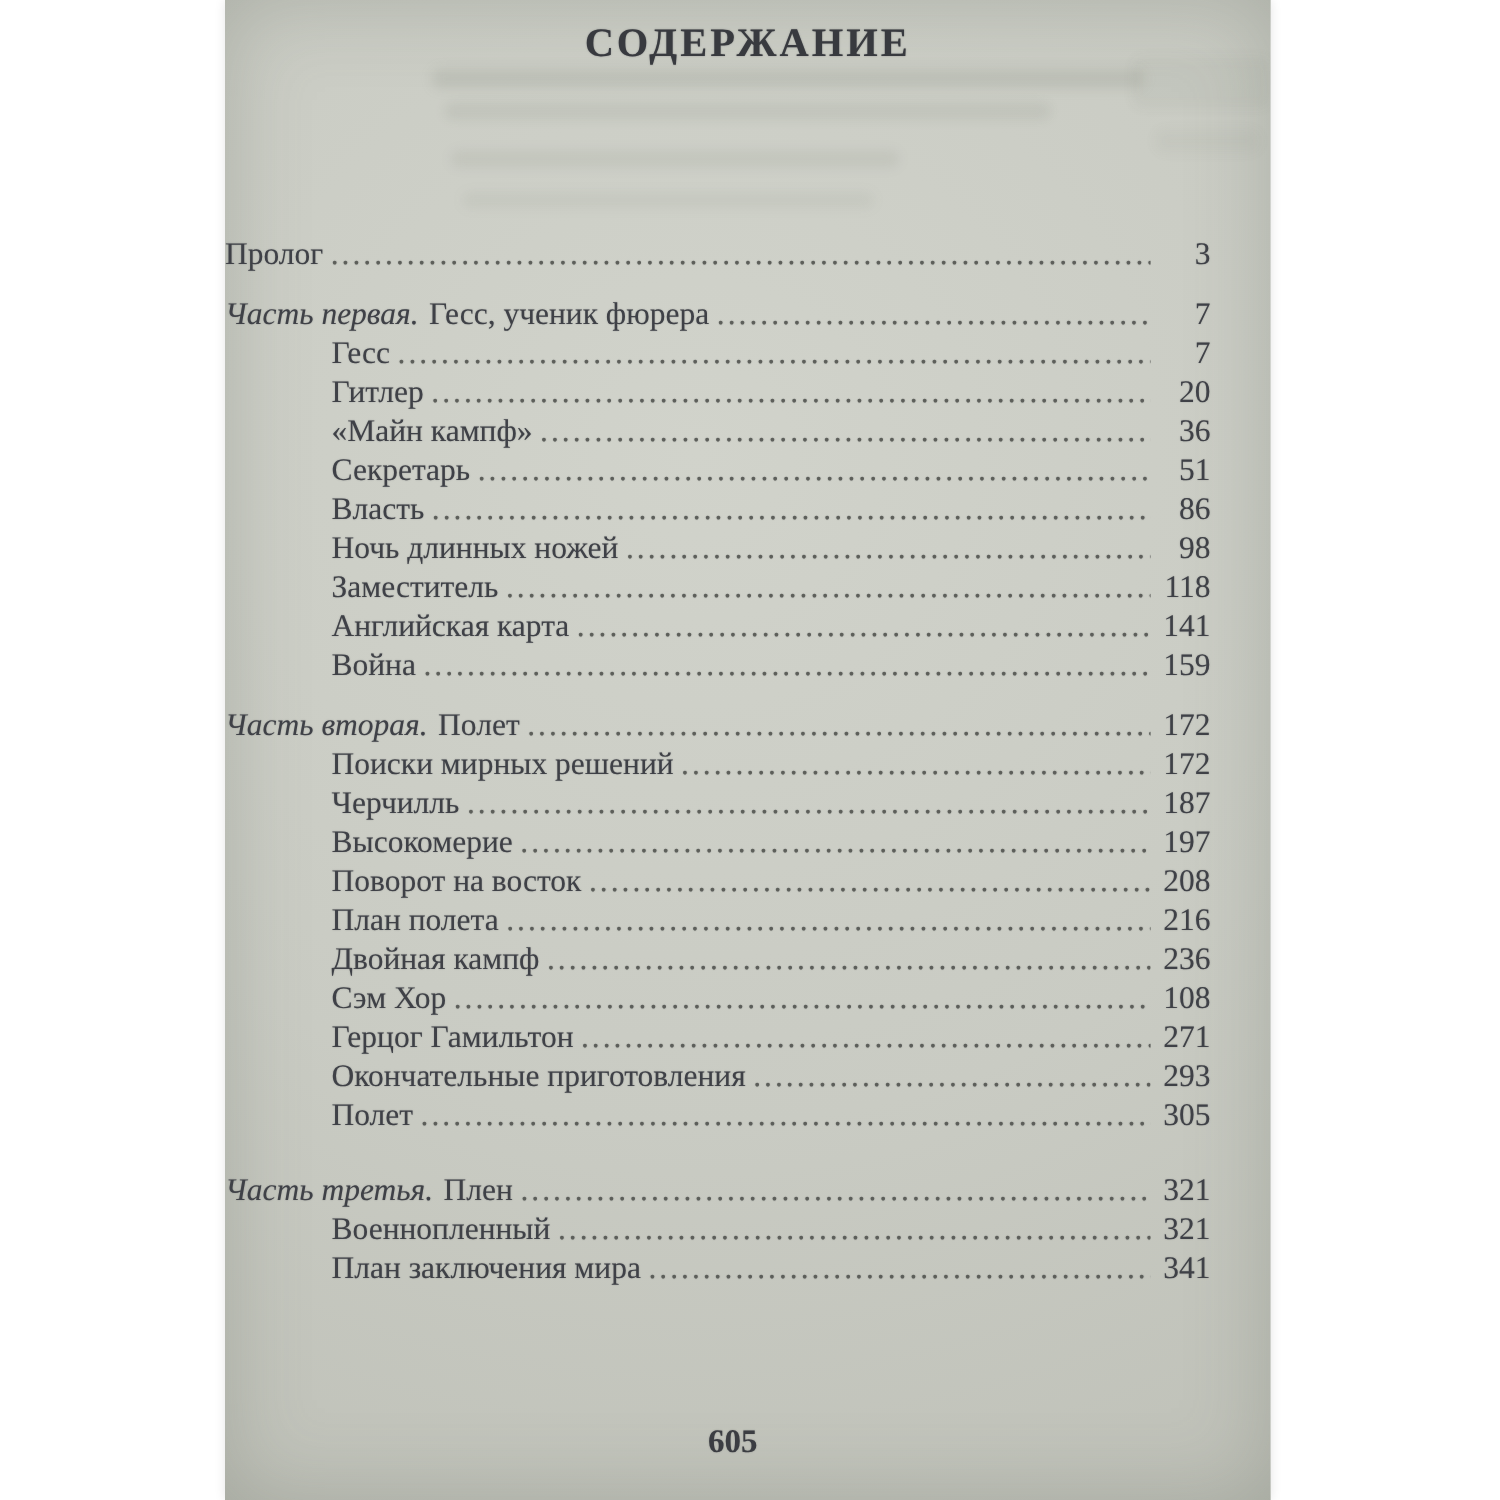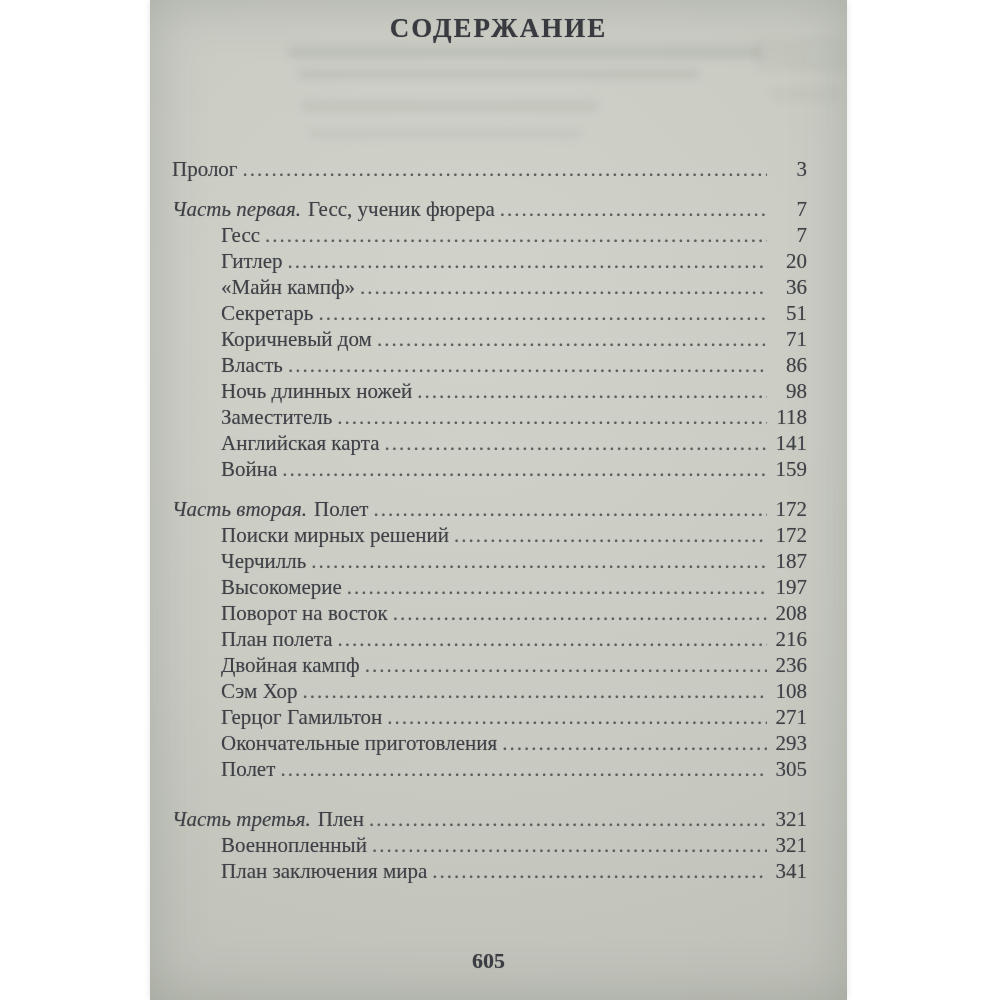--- a/index.html
+++ b/index.html
@@ -56,21 +56,20 @@
     text-shadow: 0 0 1px rgba(56, 58, 63, 0.5);
   }
   .toc {
     margin-top: 112px;
   }
   .toc-row {
     display: flex;
     align-items: baseline;
     line-height: 26px;
     font-size: 21px;
-    padding-left: 22px;
     padding-right: 40px;
     text-shadow: 0 0 1px rgba(63, 65, 71, 0.4);
     white-space: nowrap;
   }
   .toc-row.indent { padding-left: 71px; }
   .toc-row.gap-small { margin-top: 14px; justify-content: center; }
   .toc-row.gap-large { margin-top: 24px; }
   .entry-label { flex: 0 0 auto; }
   .prefix { font-style: italic; margin-right: 7px; }
   .prefix:empty { display: none; margin: 0; }
@@ -145,25 +144,20 @@
     <span class="entry-label"><span class="label-text">«Майн кампф»</span></span>
     <span class="leader"></span>
     <span class="pagenum">36</span>
   </div>
         <div class="toc-row indent">
     <span class="entry-label"><span class="label-text">Секретарь</span></span>
     <span class="leader"></span>
     <span class="pagenum">51</span>
   </div>
         <div class="toc-row indent">
-    <span class="entry-label"><span class="label-text">Коричневый дом</span></span>
-    <span class="leader"></span>
-    <span class="pagenum">71</span>
-  </div>
-        <div class="toc-row indent">
     <span class="entry-label"><span class="label-text">Власть</span></span>
     <span class="leader"></span>
     <span class="pagenum">86</span>
   </div>
         <div class="toc-row indent">
     <span class="entry-label"><span class="label-text">Ночь длинных ножей</span></span>
     <span class="leader"></span>
     <span class="pagenum">98</span>
   </div>
         <div class="toc-row indent">

